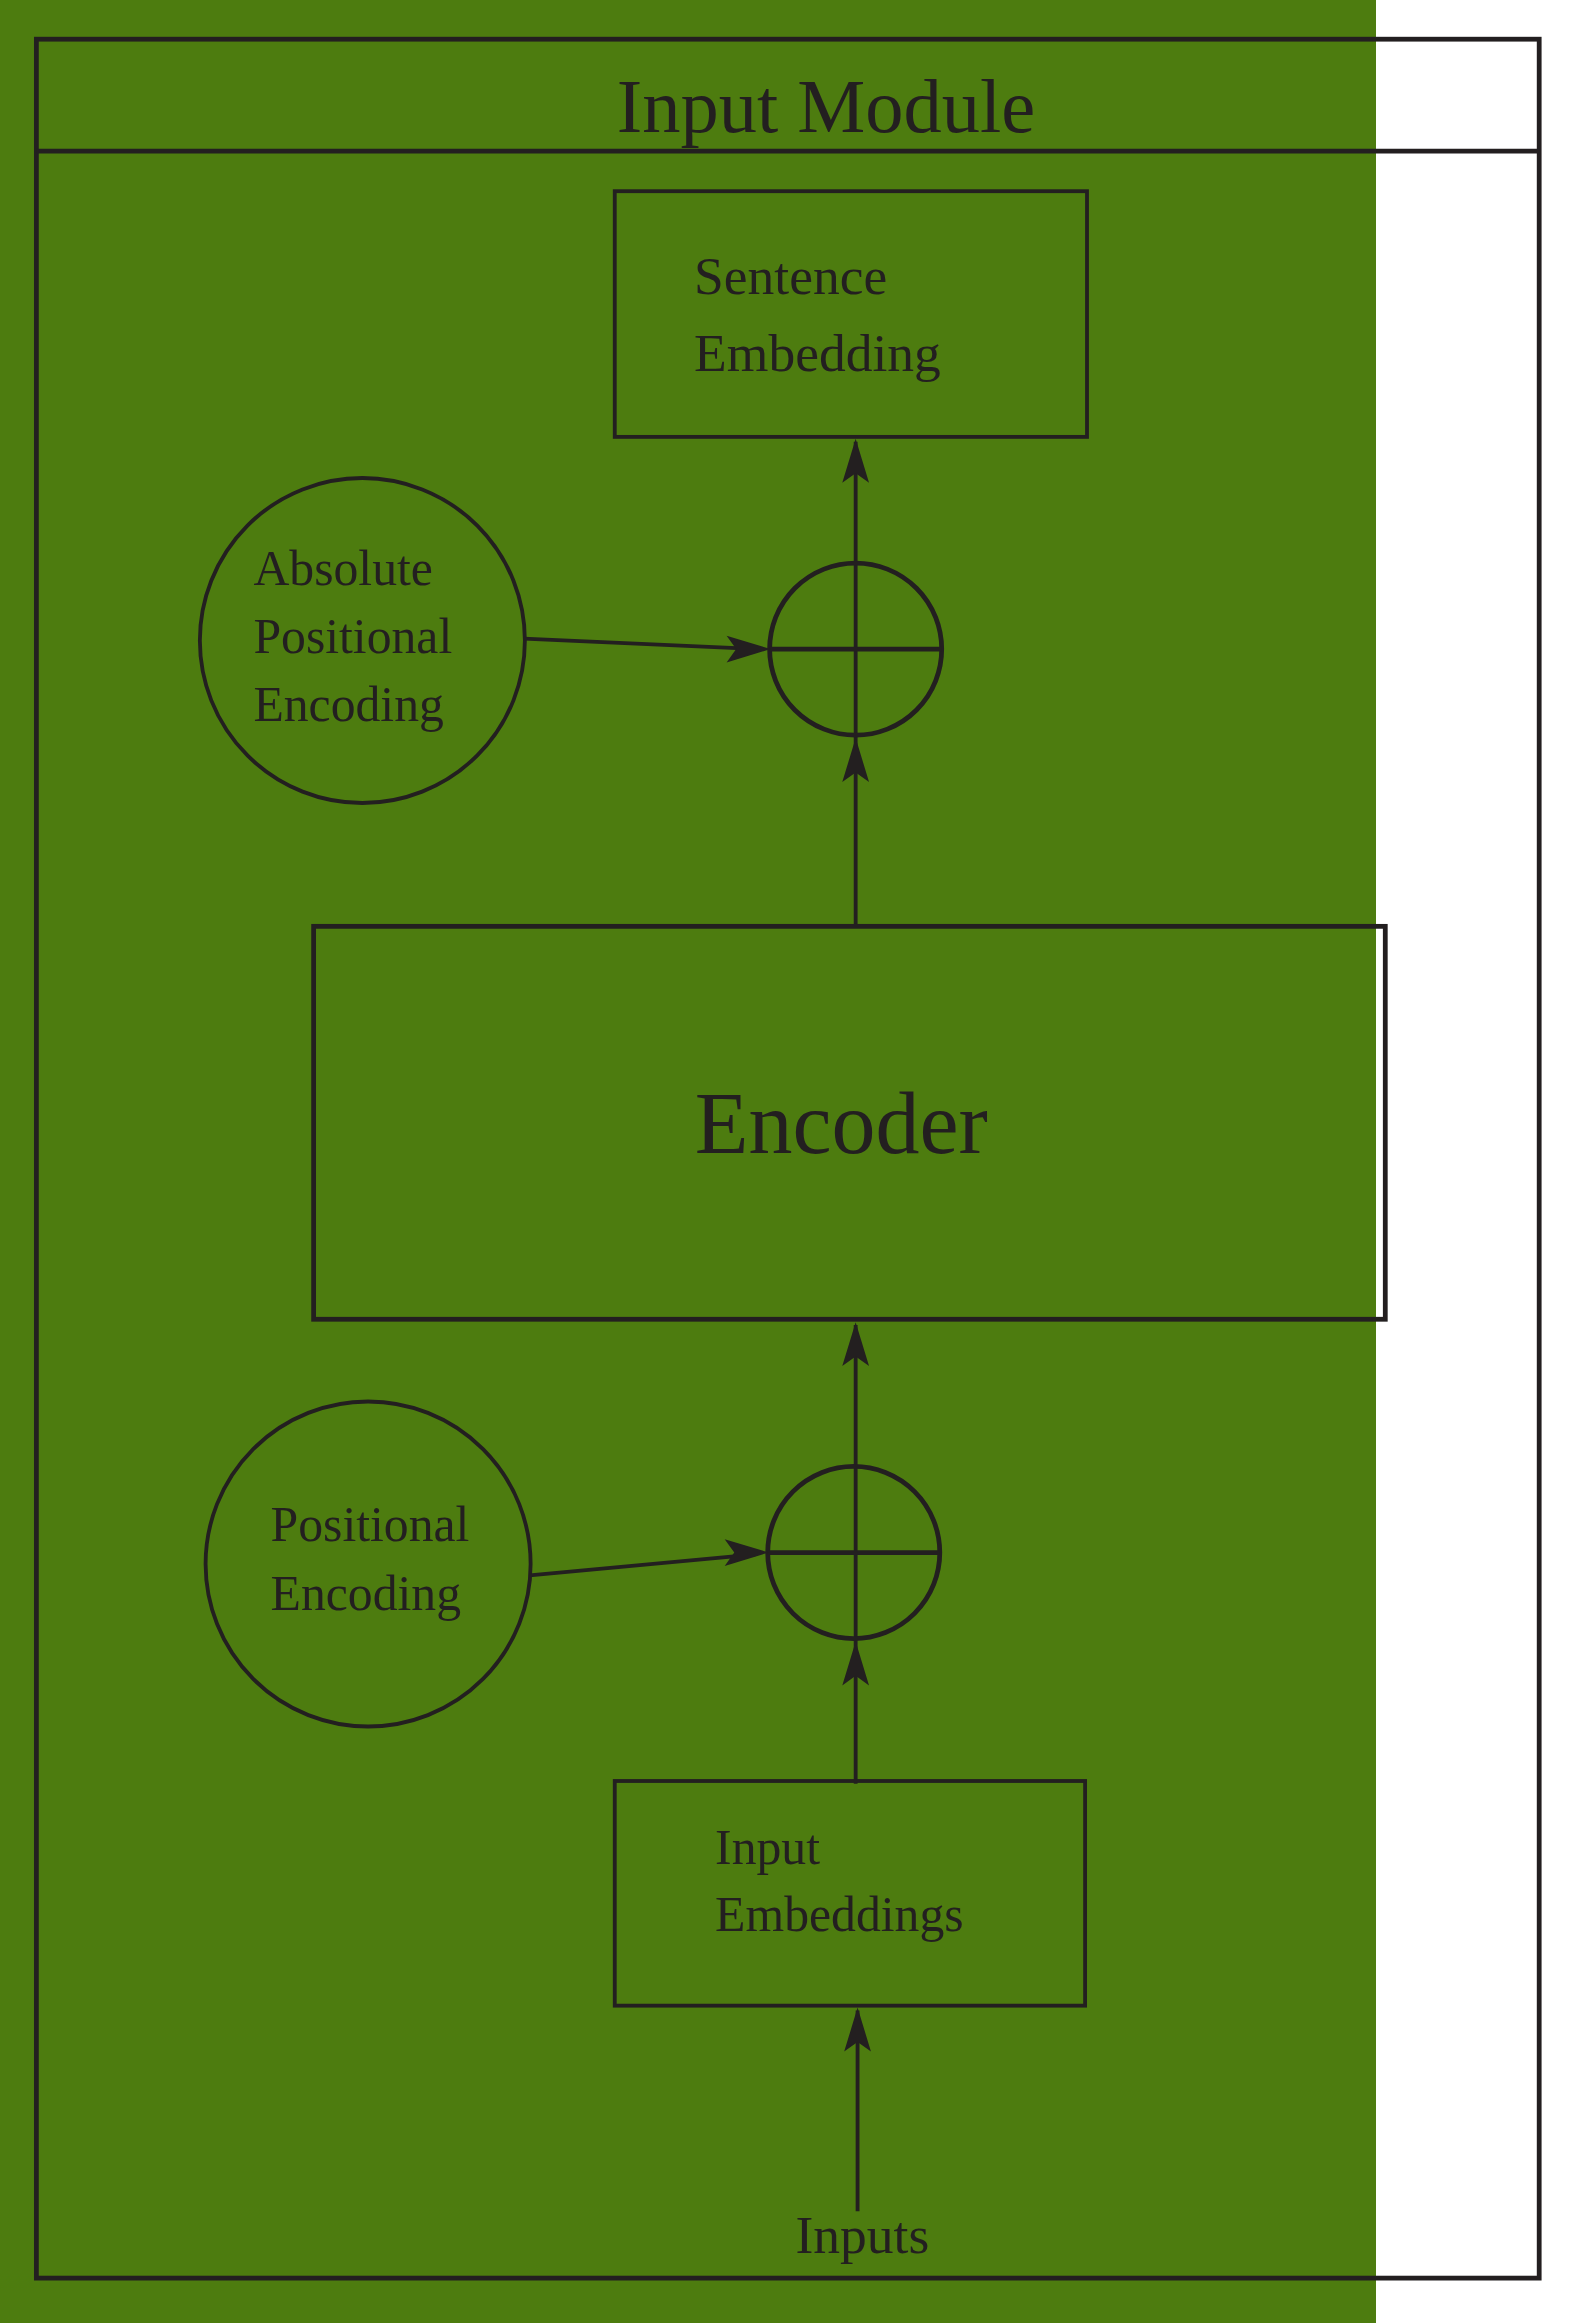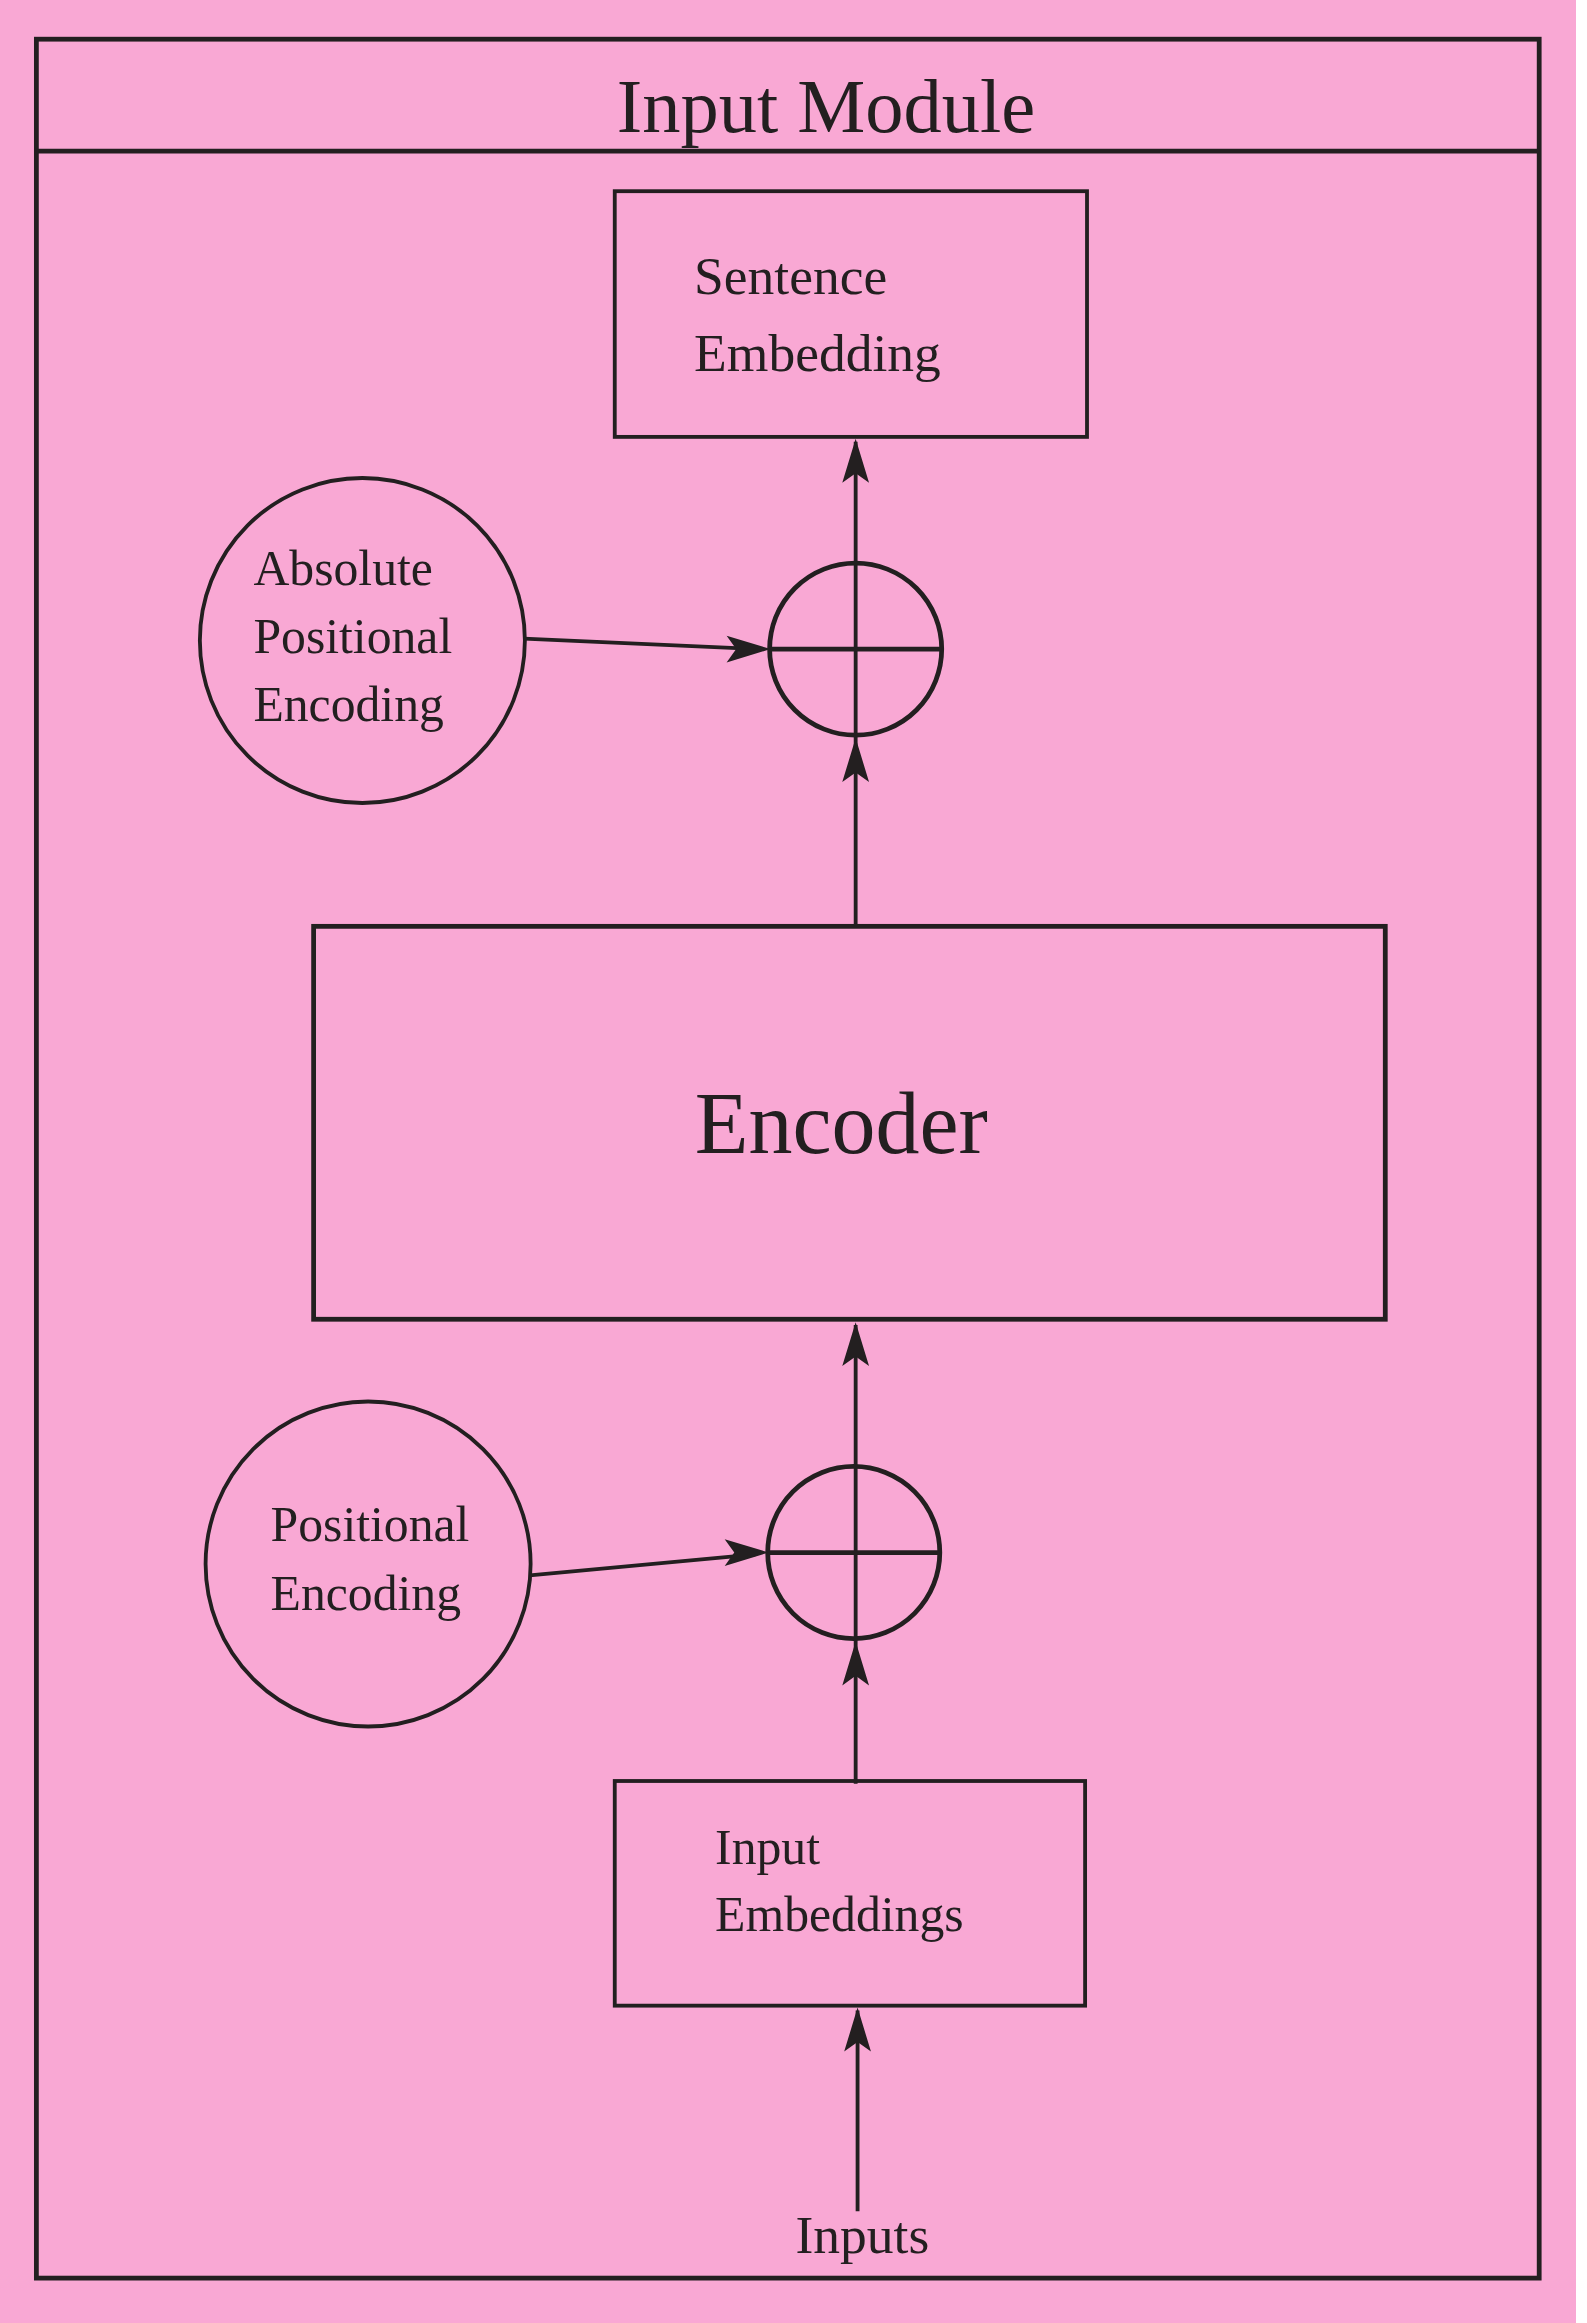--- a/index.html
+++ b/index.html
@@ -1,23 +1,23 @@
 <!DOCTYPE html>
 <html><head>
 <meta charset="utf-8">
 <style>
   html, body {
     margin: 0;
     padding: 0;
     background: #ffffff;
   }
   .page {
-    width: 1576px;
+    width: 1376px;
     height: 2324px;
-    background: #f9a8d4;
+    background: #4d7c0f;
     position: relative;
     text-decoration: underline;
   }
   svg {
     display: block;
   }
   text {
     font-family: "Liberation Serif", "DejaVu Serif", serif;
     fill: #231f20;
   }

